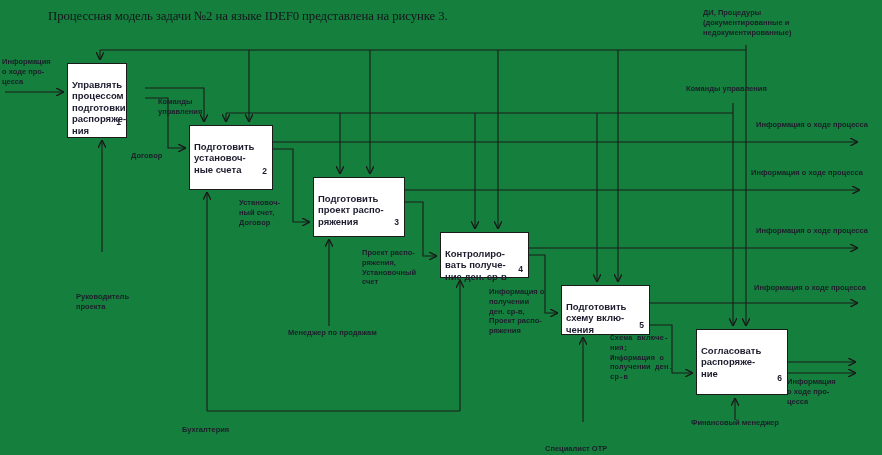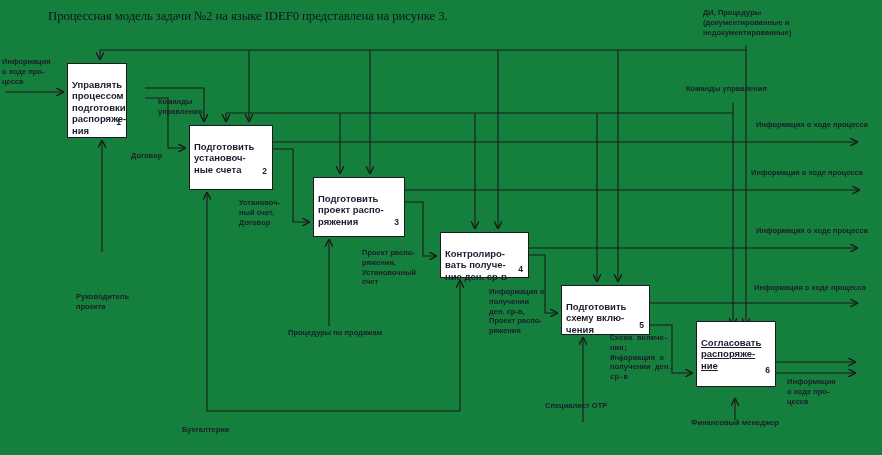--- a/index.html
+++ b/index.html
@@ -97,21 +97,21 @@
 вать получе-
 ние ден. ср-в</span>
     <span class="anum" style="bottom:2px;">4</span>
   </div>
   <div class="abox" style="left:561px;top:285px;width:89px;height:50px;">
     <span>Подготовить
 схему вклю-
 чения</span>
     <span class="anum" style="bottom:3px;">5</span>
   </div>
-  <div class="abox" style="left:696px;top:321px;width:80px;height:66px;text-decoration:underline;">
+  <div class="abox" style="left:696px;top:329px;width:92px;height:66px;">
     <span>Согласовать
 распоряже-
 ние</span>
     <span class="anum" style="bottom:10px;">6</span>
   </div>
 
   <div class="lbl" style="left:2px;top:57px;">Информация
 о ходе про-
 цесса</div>
   <div class="lbl" style="left:703px;top:8px;">ДИ, Процедуры
@@ -142,17 +142,17 @@
   <div class="lbl" style="left:751px;top:168px;">Информация о ходе процесса</div>
   <div class="lbl" style="left:756px;top:226px;">Информация о ходе процесса</div>
   <div class="lbl" style="left:754px;top:283px;">Информация о ходе процесса</div>
   <div class="lbl" style="left:787px;top:377px;">Информация
 о ходе про-
 цесса</div>
 
   <div class="lbl" style="left:76px;top:256px;margin-top:36px;">Руководитель
 проекта</div>
   <div class="lbl" style="left:182px;top:425px;">Бухгалтерия</div>
-  <div class="lbl" style="left:288px;top:328px;">Процедуры по продажам</div>
-  <div class="lbl" style="left:545px;top:401px;">Специалист ОТР</div>
+  <div class="lbl" style="left:288px;top:328px;">Менеджер по продажам</div>
+  <div class="lbl" style="left:545px;top:444px;">Специалист ОТР</div>
   <div class="lbl" style="left:691px;top:418px;">Финансовый менеджер</div>
 
 </div>
 
 </body></html>

